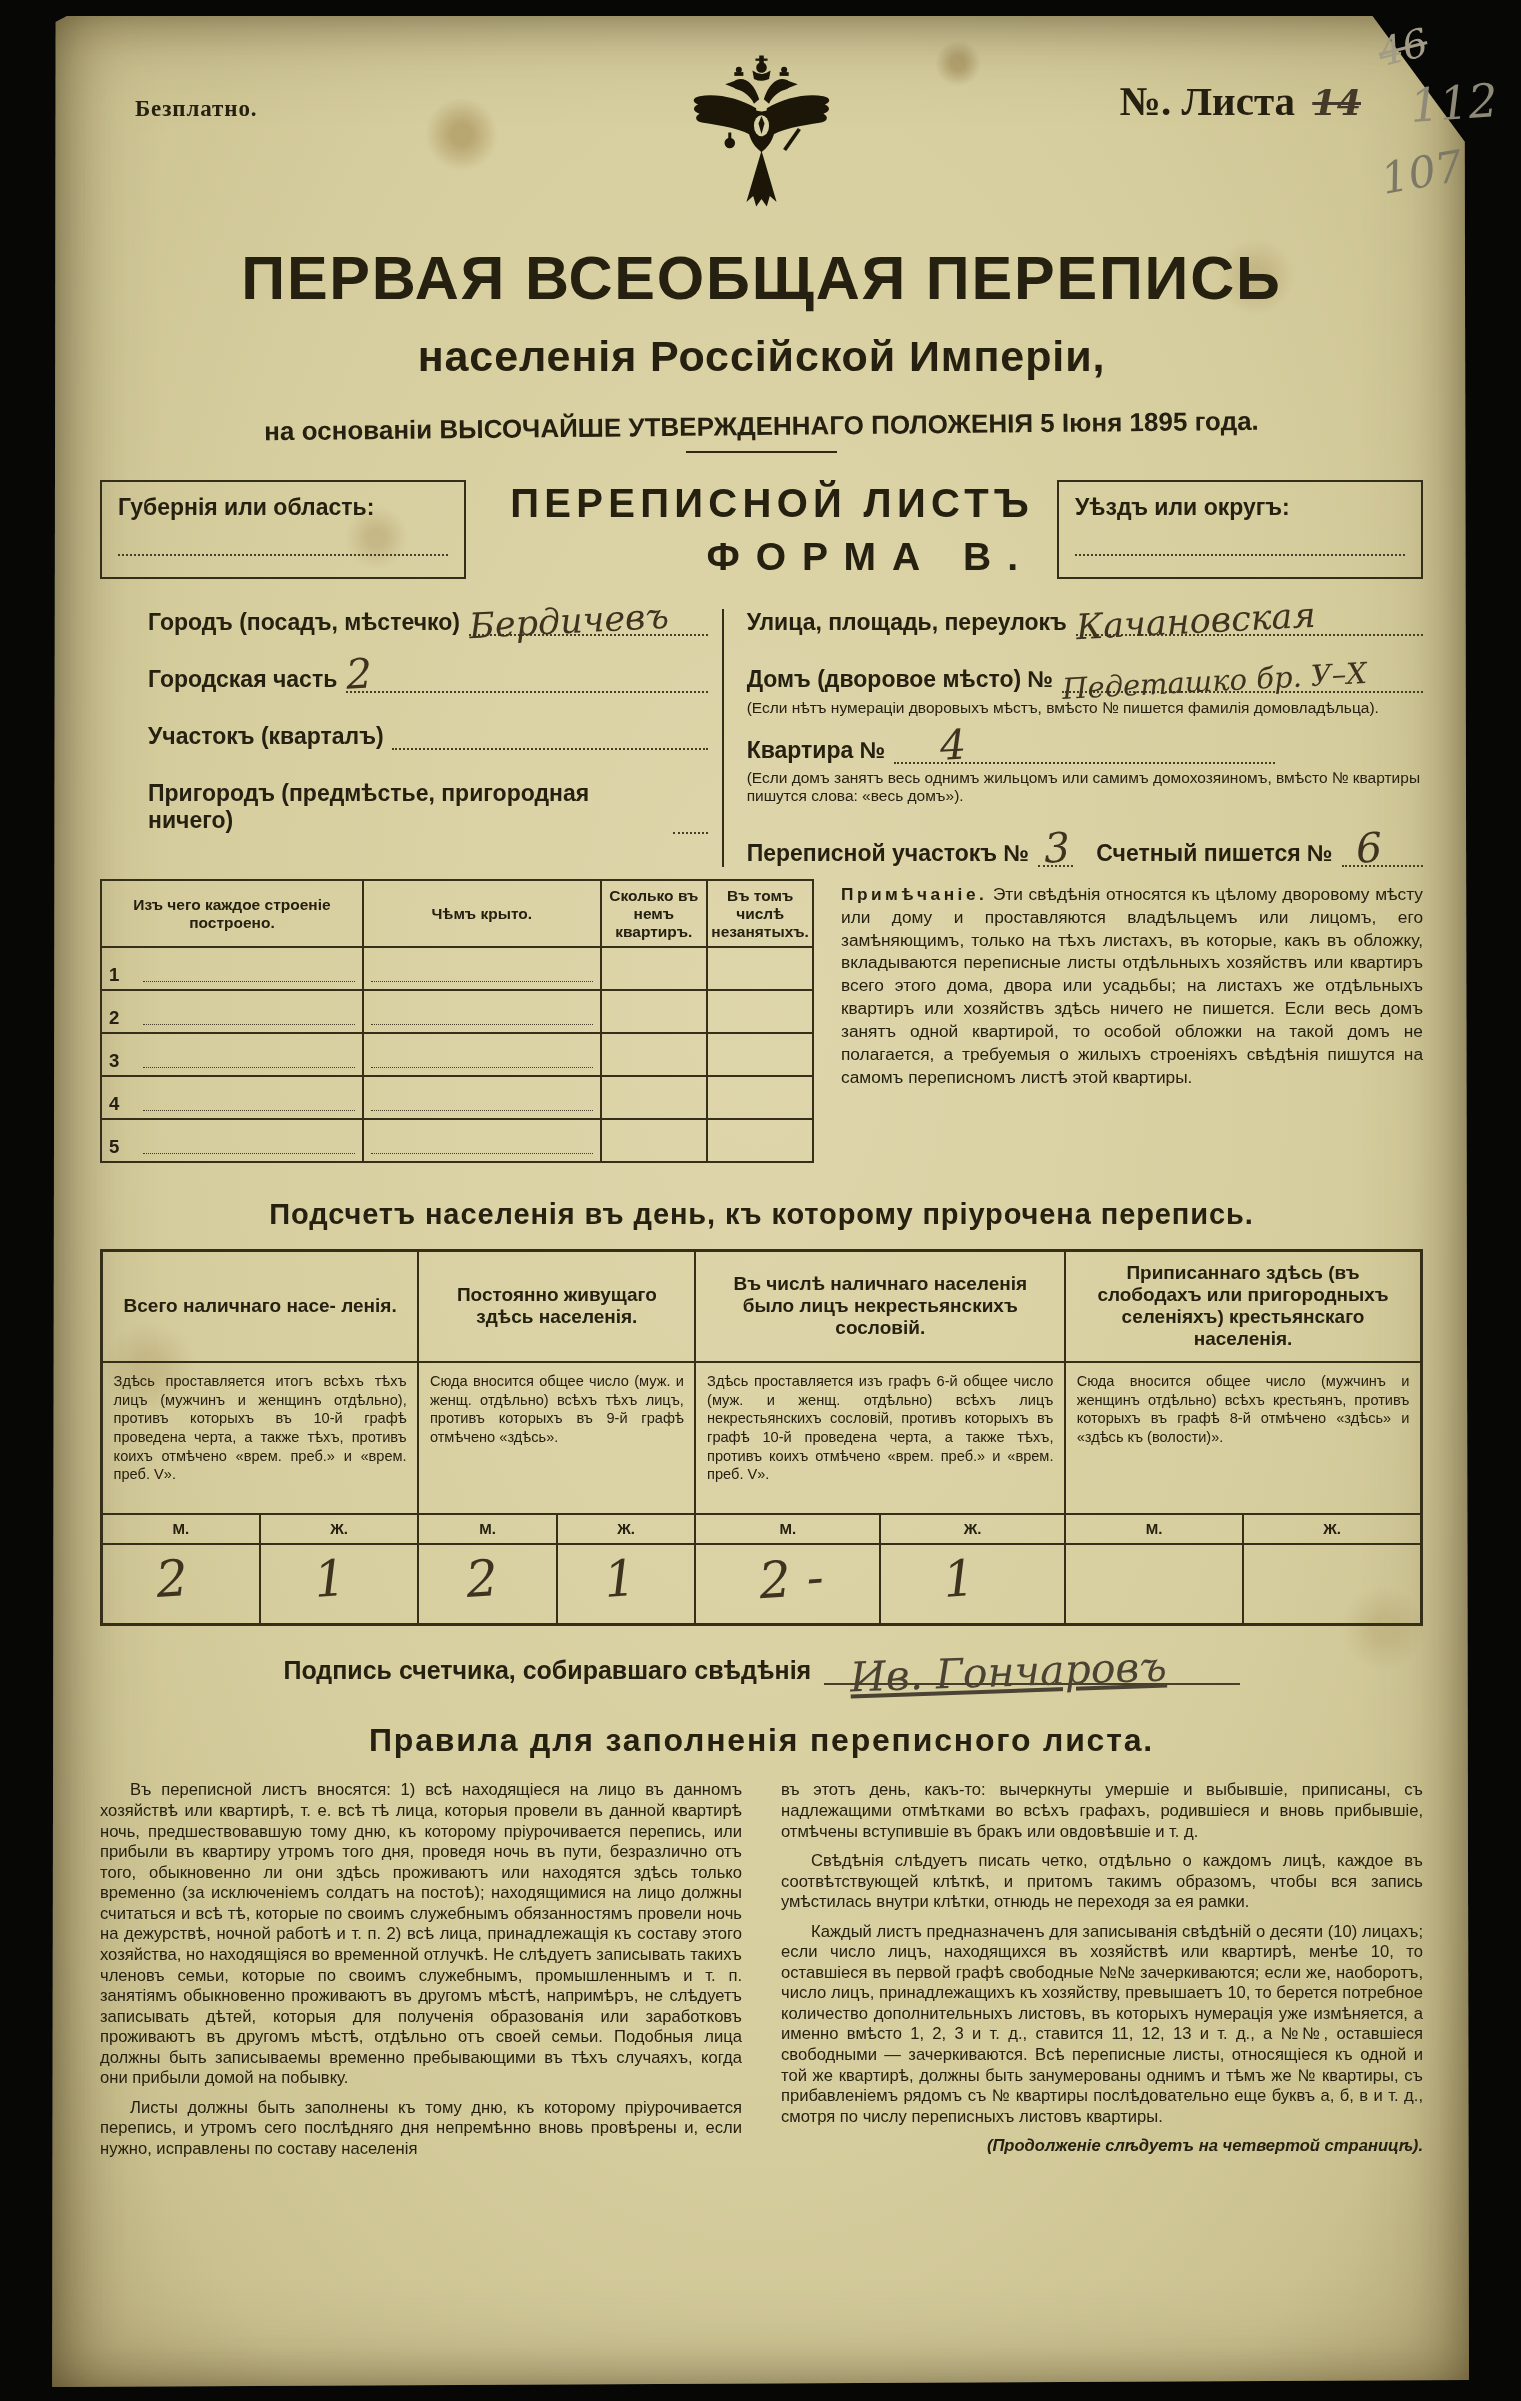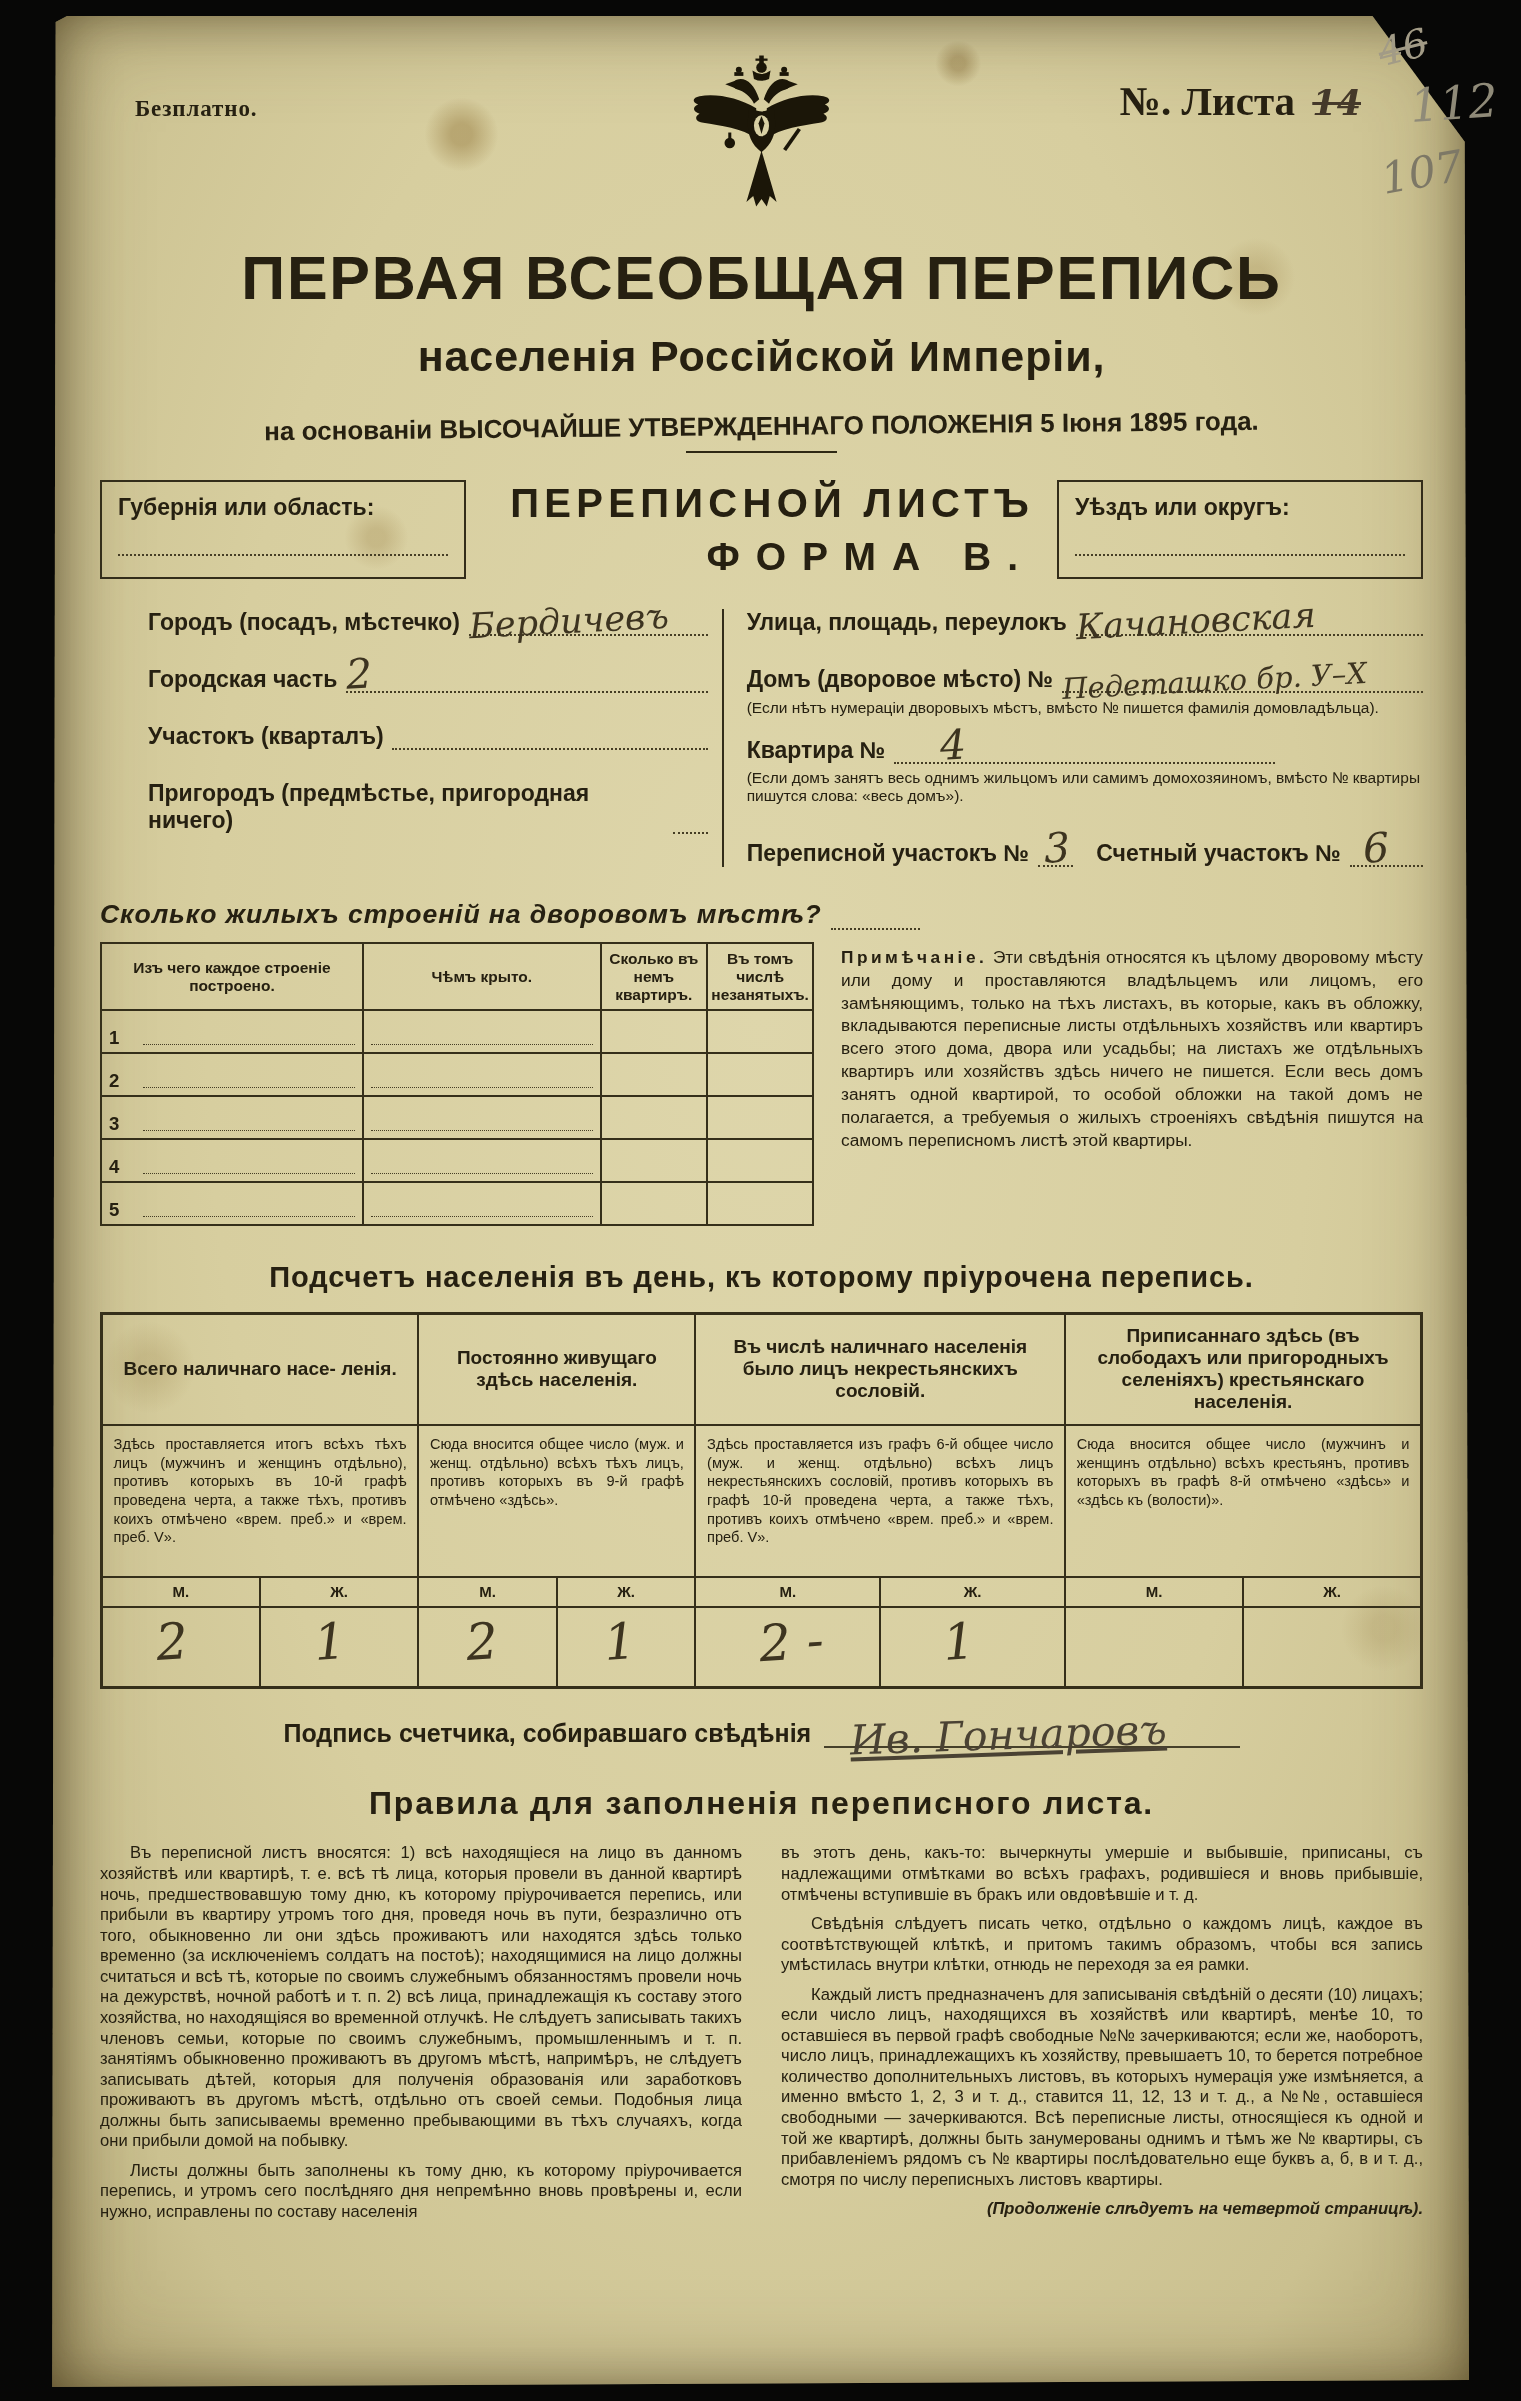--- a/index.html
+++ b/index.html
@@ -237,33 +237,29 @@
         </div>
         <div class="note-sm" style="margin-top:3.5px">(Если домъ занятъ весь однимъ жильцомъ или самимъ домохозяиномъ, вмѣсто № квартиры пишутся слова: «весь домъ»).</div>
         <div class="pair-row">
           <div class="pair">
             <span class="flabel">Переписной участокъ №</span>
             <span class="dotline">
               <span class="hand hv big" style="left:18%">3</span>
             </span>
           </div>
           <div class="pair" style="margin-right:0">
-            <span class="flabel">Счетный участокъ №</span>
+            <span class="flabel">Счетный пишется №</span>
             <span class="dotline">
               <span class="hand hv big" style="left:18%">6</span>
             </span>
           </div>
         </div>
       </div>
     </div>
 
-    <div class="bq-row">
-      <span class="bq">Сколько жилыхъ строеній на дворовомъ мѣстѣ?</span>
-      <span class="dotline"></span>
-    </div>
 
     <div class="buildings">
       <div class="b-left">
         <table class="btable">
           <tbody>
               <tr>
             <th colspan="2" class="col-built">Изъ чего каждое строеніе построено.</th>
             <th class="col-roof">Чѣмъ крыто.</th>
             <th class="col-flat">Сколько въ немъ квартиръ.</th>
             <th class="col-empty">Въ томъ числѣ незанятыхъ.</th>

